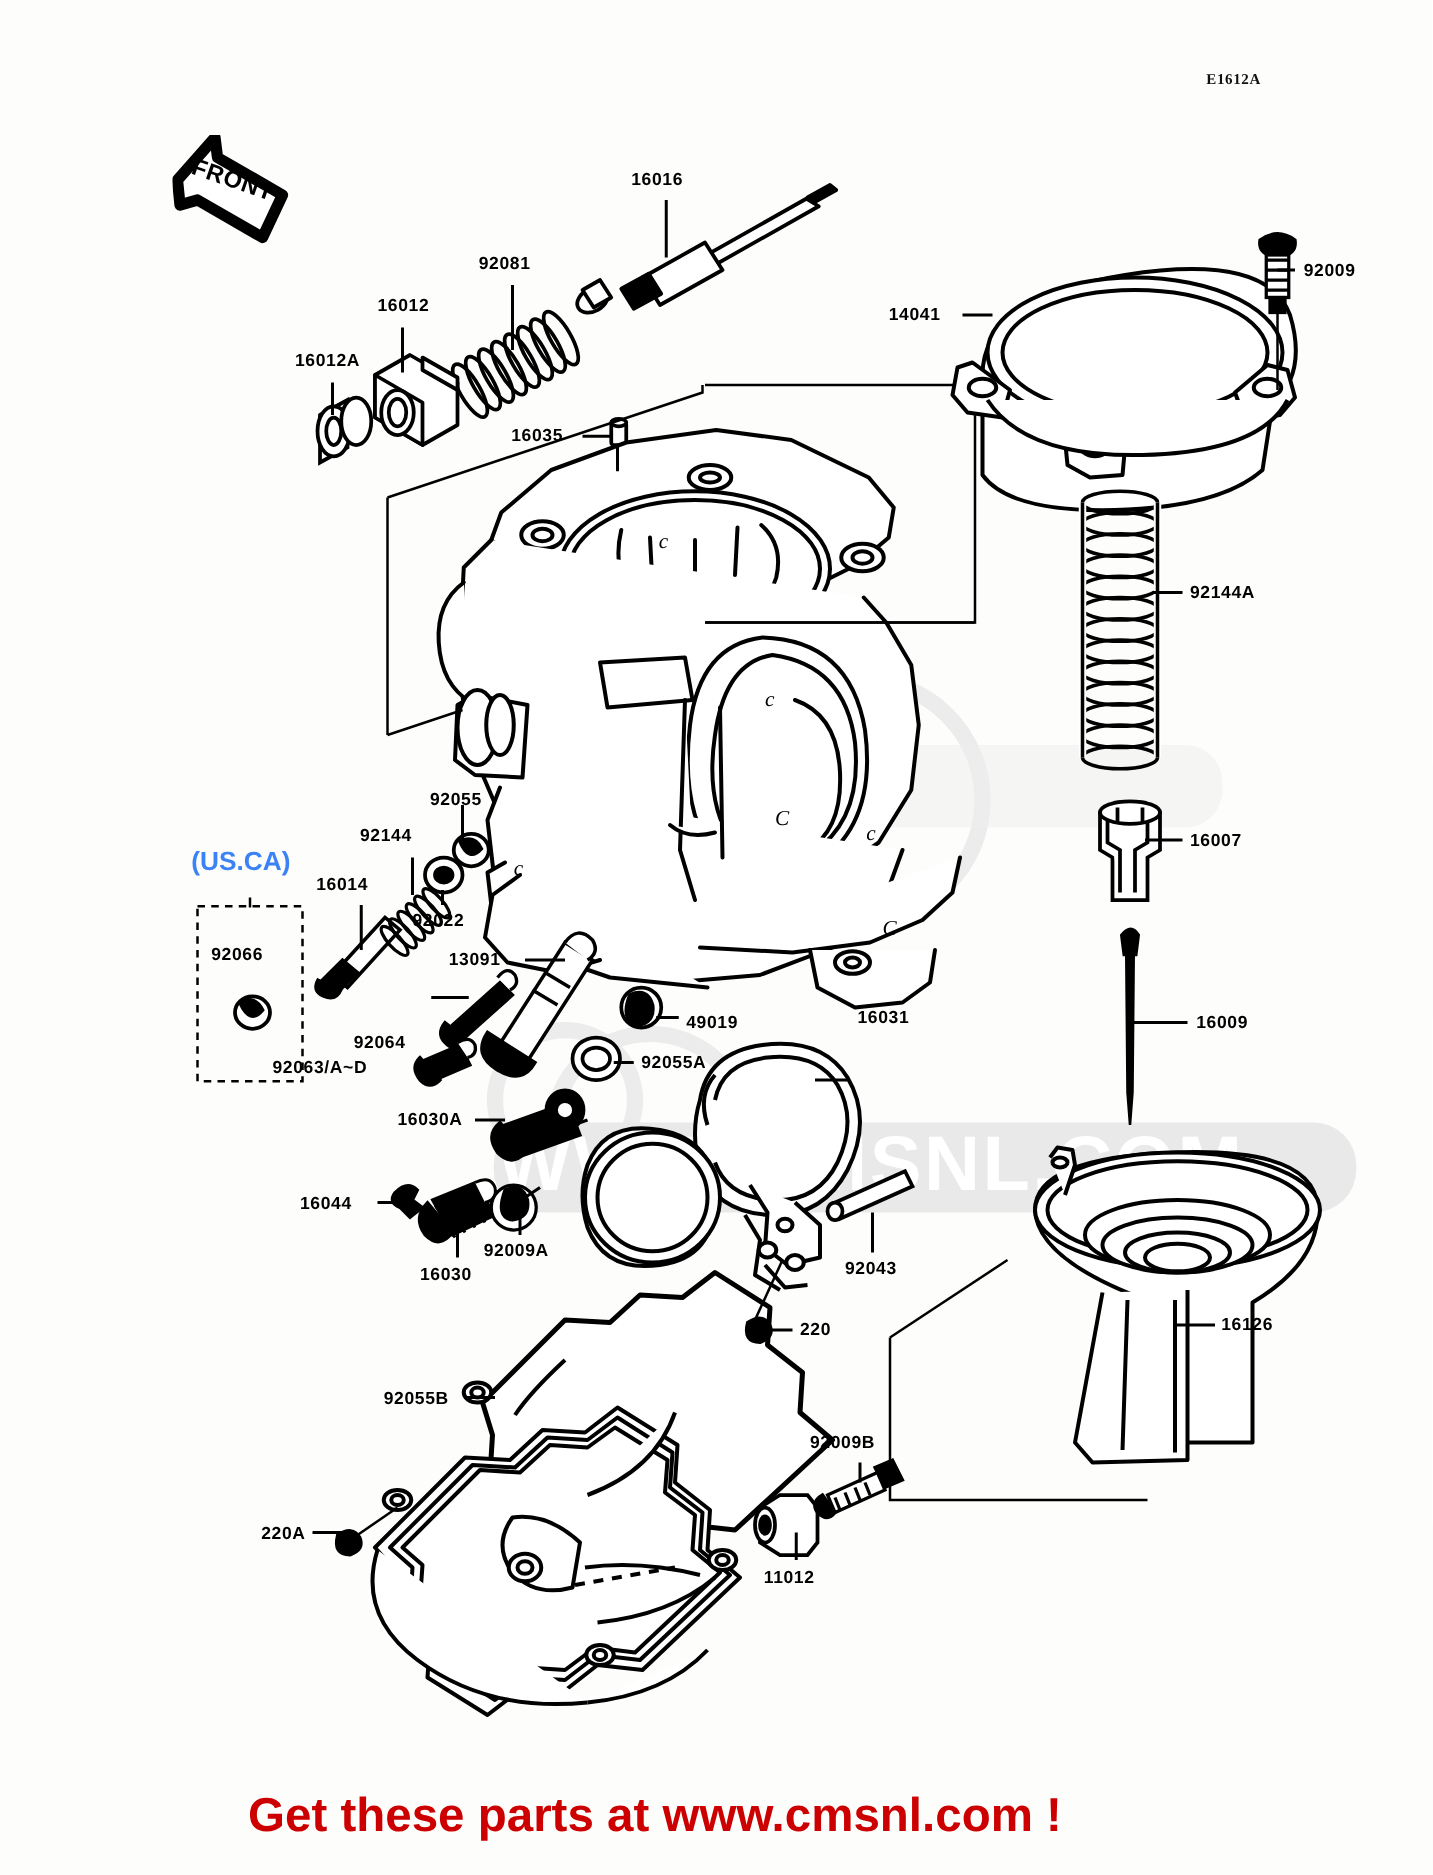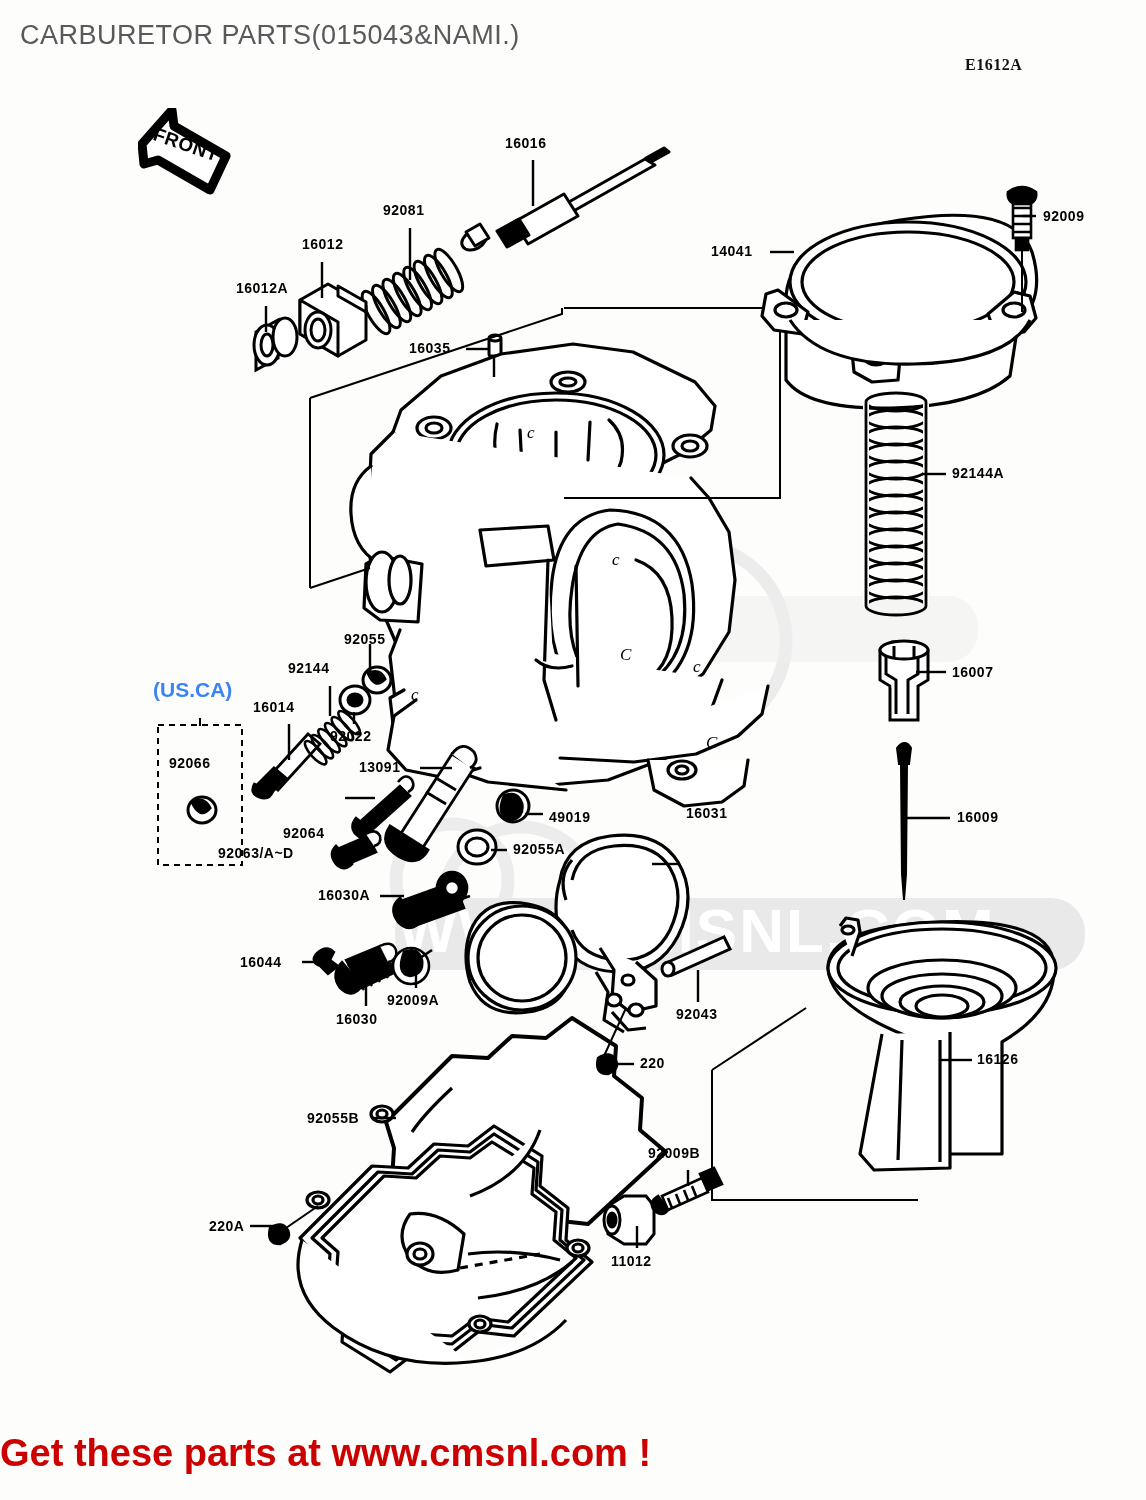--- a/index.html
+++ b/index.html
@@ -30,32 +30,32 @@
     color: #58595b;
     font-family: "Liberation Sans", sans-serif;
     white-space: nowrap;
   }
   #sheet-code {
     position: absolute;
     left: 965px;
     top: 56px;
     font-family: "Liberation Serif", serif;
     font-weight: bold;
-    font-size: 16px;
+    font-size: 12px;
     color: #111;
     letter-spacing: 0.5px;
   }
 
   
   #footer {
     position: absolute;
     left: 0;
     top: 1432px;
     width: 1048px;
-    text-align: left;
+    text-align: center;
     color: #cc0000;
     font-size: 38px;
     font-weight: bold;
     font-family: "Liberation Sans", sans-serif;
     letter-spacing: 0px;
   }
 
   
   #diagram {
     position: absolute;
@@ -107,21 +107,20 @@
   .wm-text {
     font-family: "Liberation Sans", sans-serif;
     font-weight: bold;
   }
 </style>
 </head>
 <body>
 
 <div id="page">
 
-  <div id="title">CARBURETOR PARTS(015043&amp;NAMI.)</div>
   <div id="sheet-code">E1612A</div>
 
   <div id="diagram">
   <svg width="1146" height="1430" viewBox="0 0 1146 1430" xmlns="http://www.w3.org/2000/svg">
     <defs>
       <g id="coil">
         
       </g>
     </defs>
 

